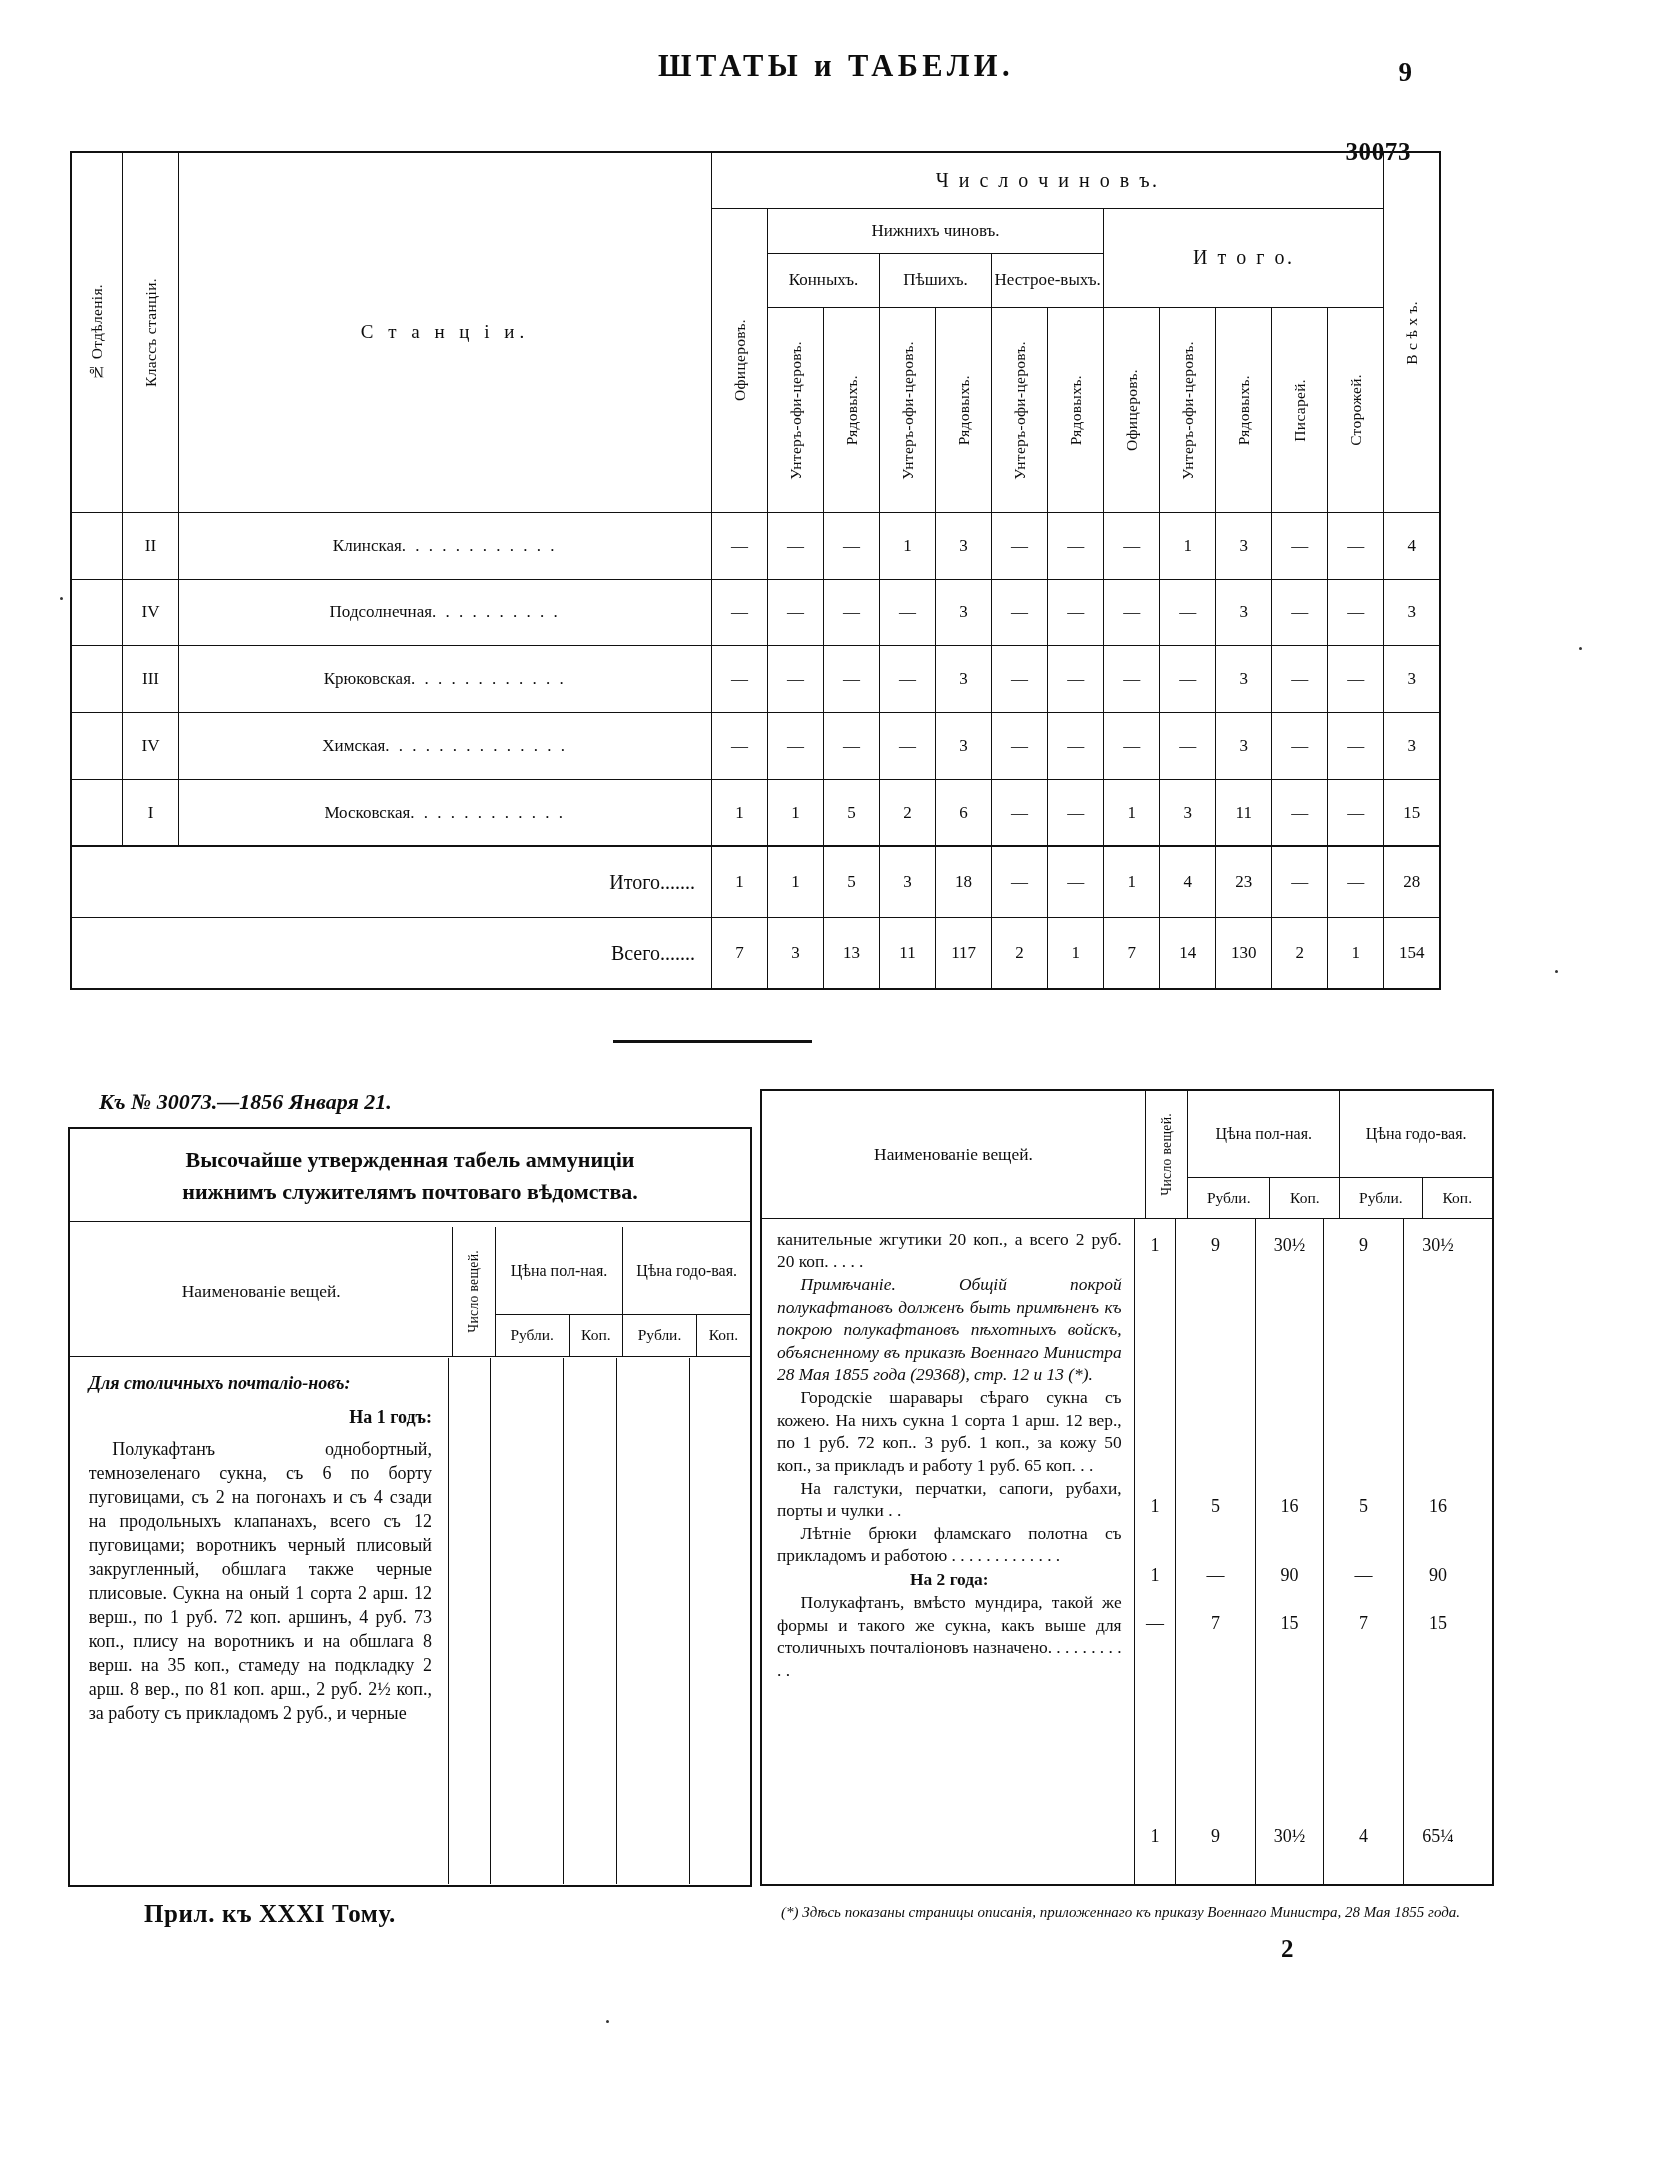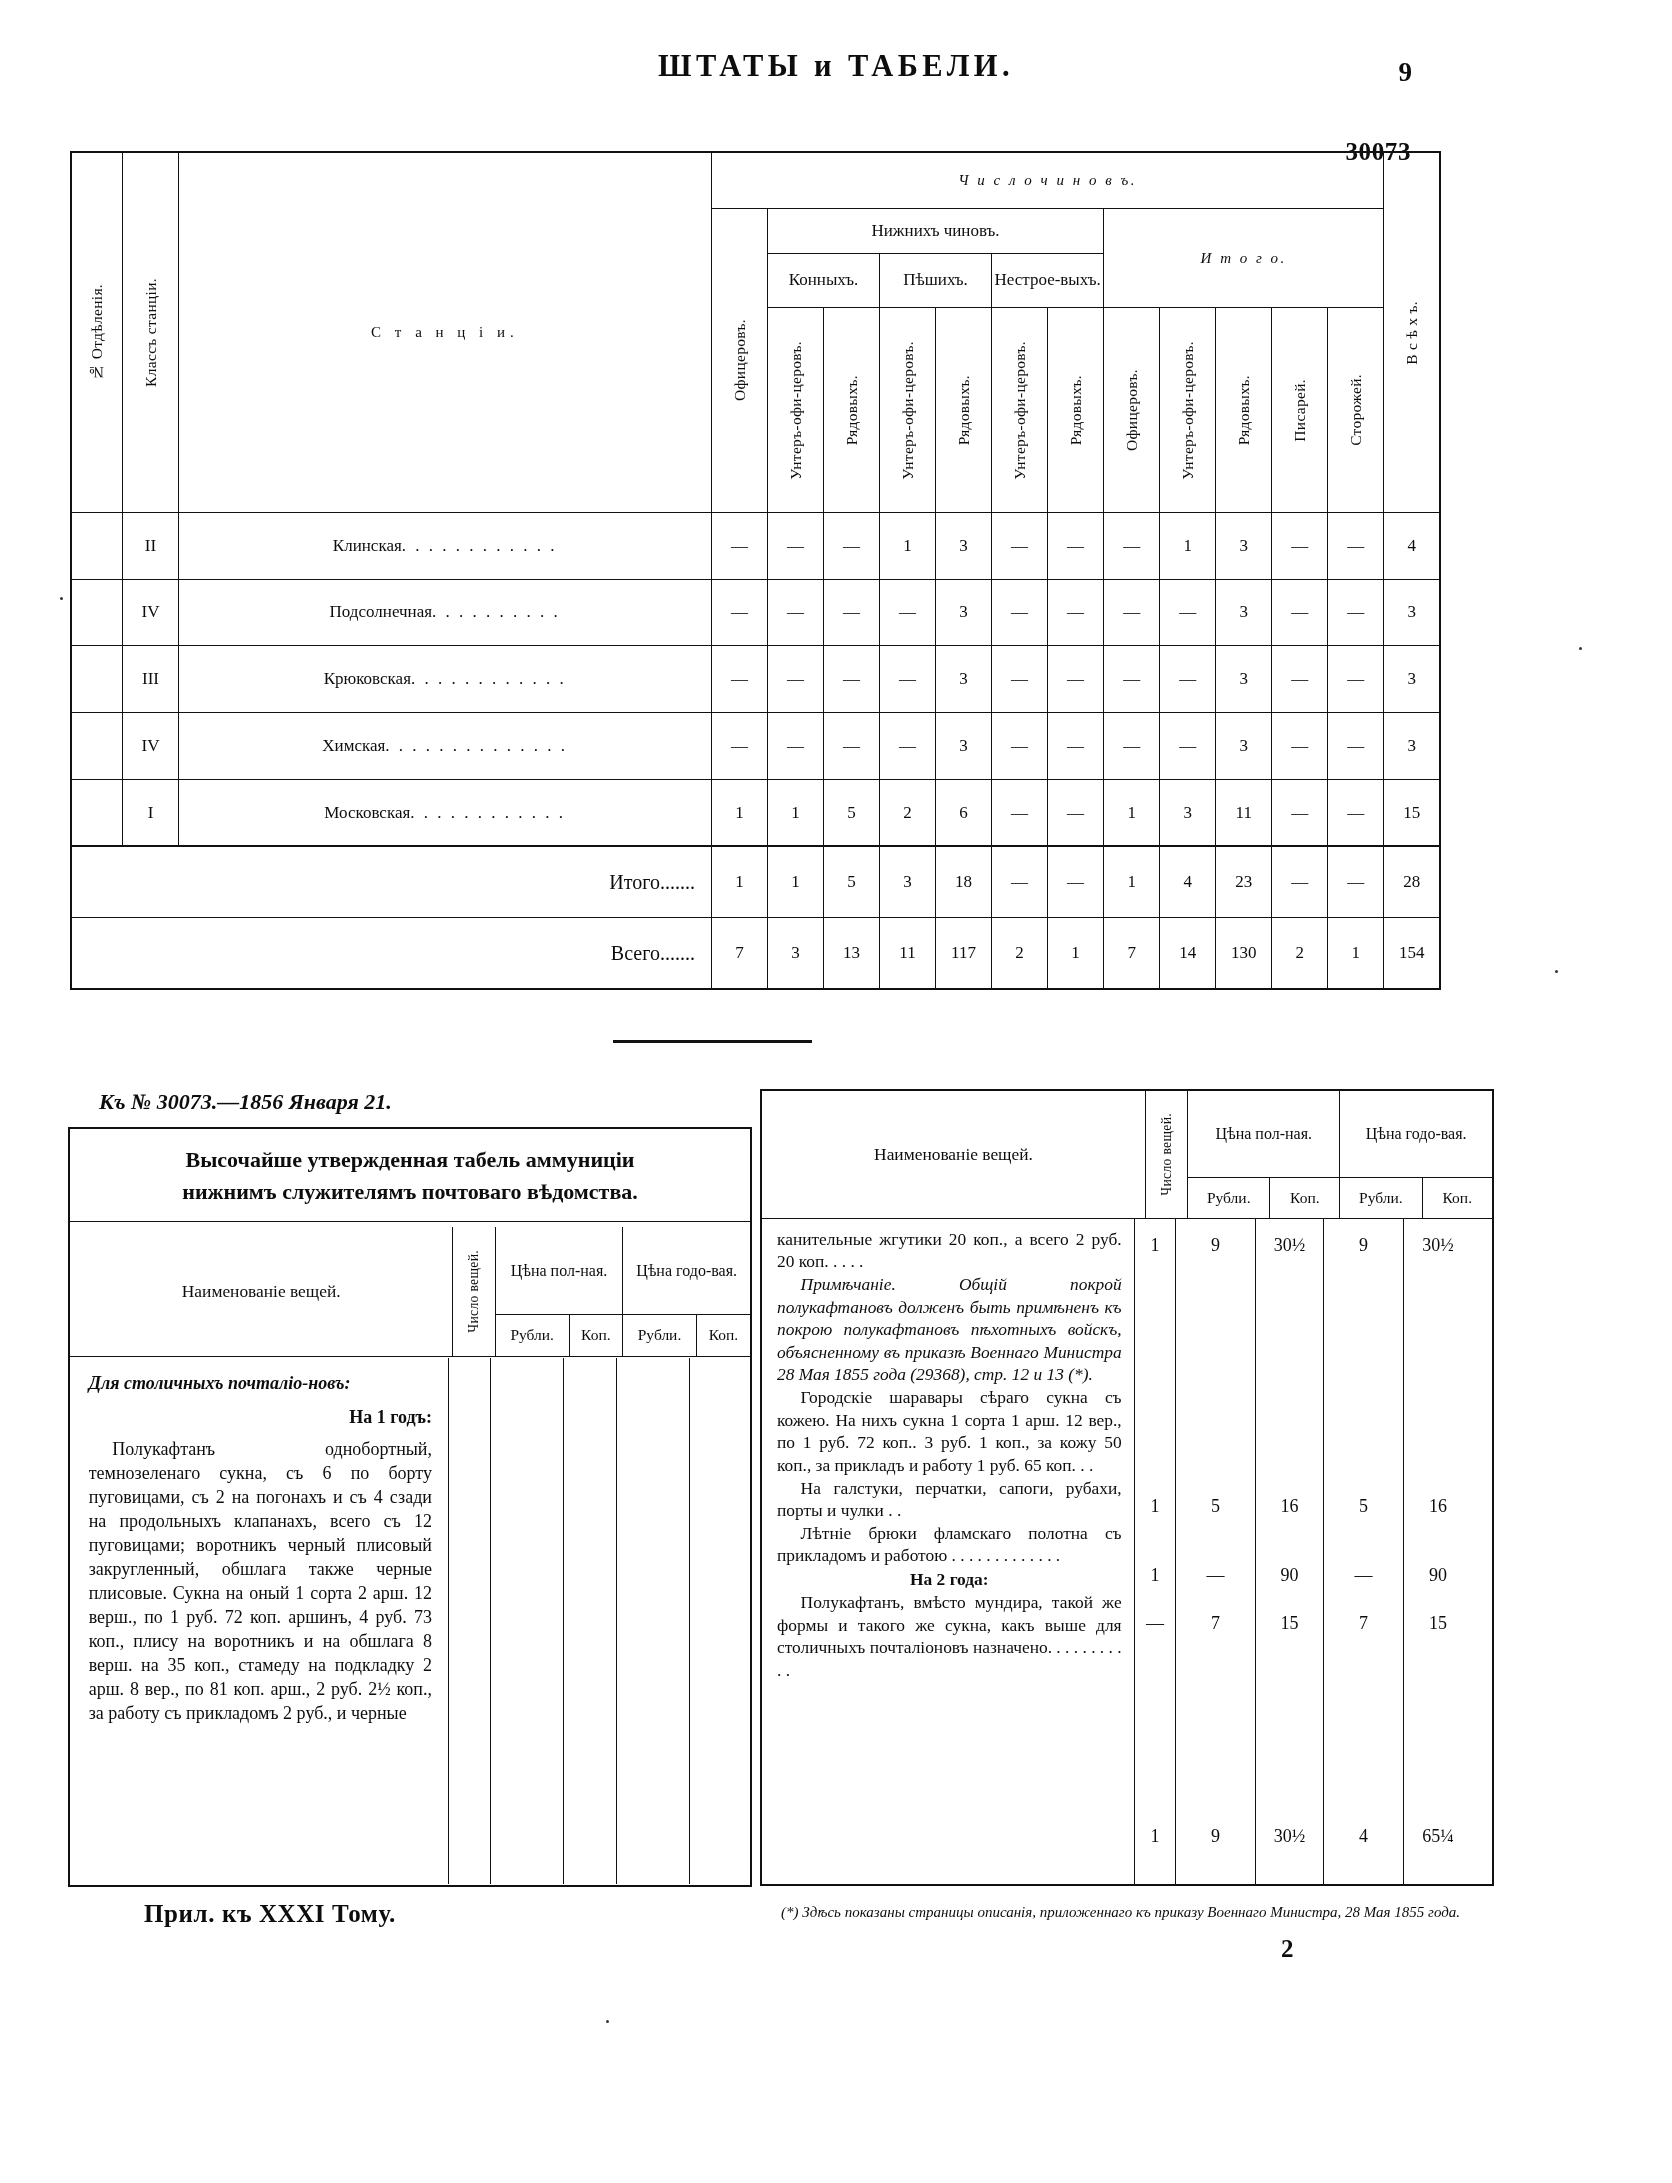--- a/index.html
+++ b/index.html
@@ -81,26 +81,25 @@
     writing-mode: vertical-rl;
     transform: rotate(180deg);
     white-space: nowrap;
     font-size: 15.5px;
     letter-spacing: 0.3px;
     line-height: 1.15;
     margin: 0 auto;
   }
   .hdr-sp {
     letter-spacing: 5px;
-    font-size: 15px;
+    font-size: 19px;
   }
   .hdr-sp2 {
     letter-spacing: 2.5px;
-    font-size: 15px;
-    font-style: italic;
+    font-size: 20px;
   }
   .station-name {
     text-align: left;
     padding-left: 27px;
     font-size: 20px;
     white-space: nowrap;
   }
   .dots { letter-spacing: 2.5px; }
   .rowlabel-right {
     text-align: right;

